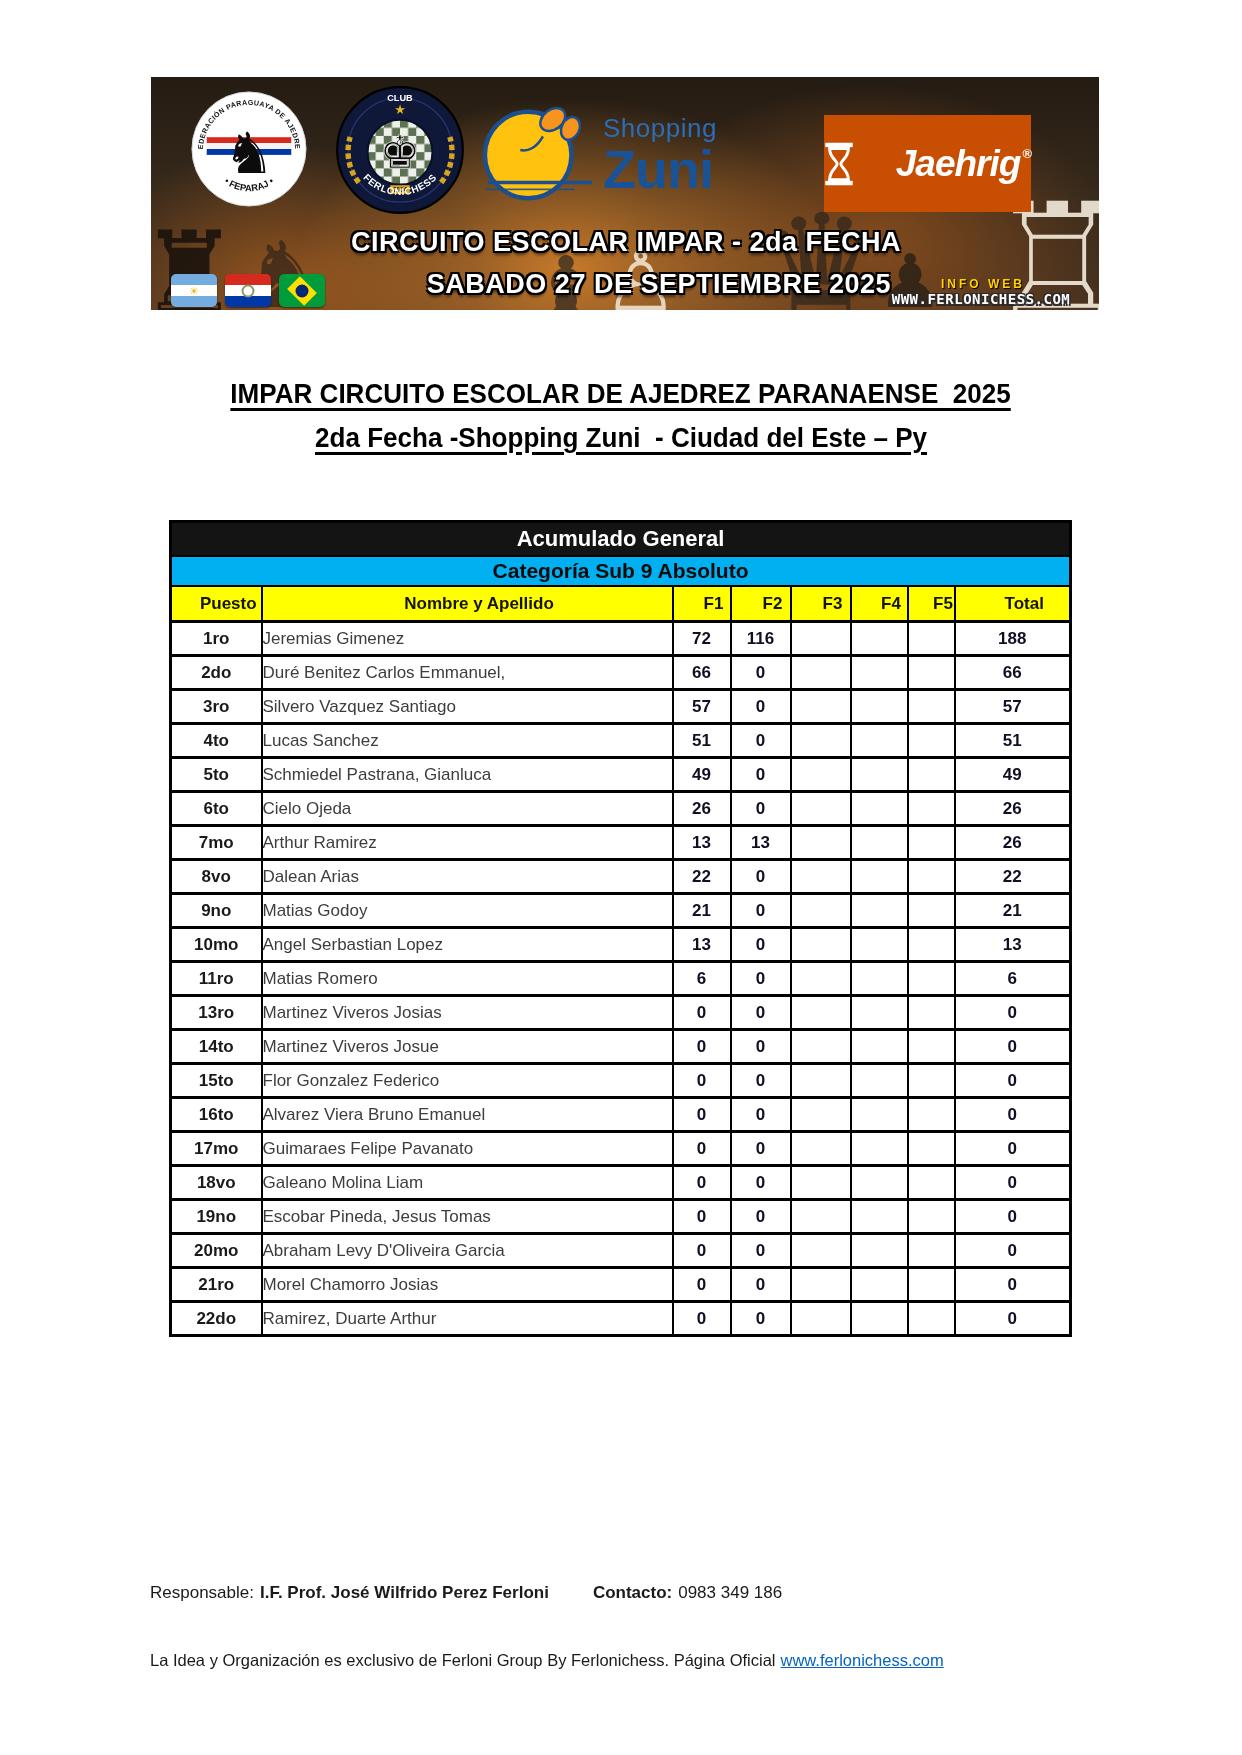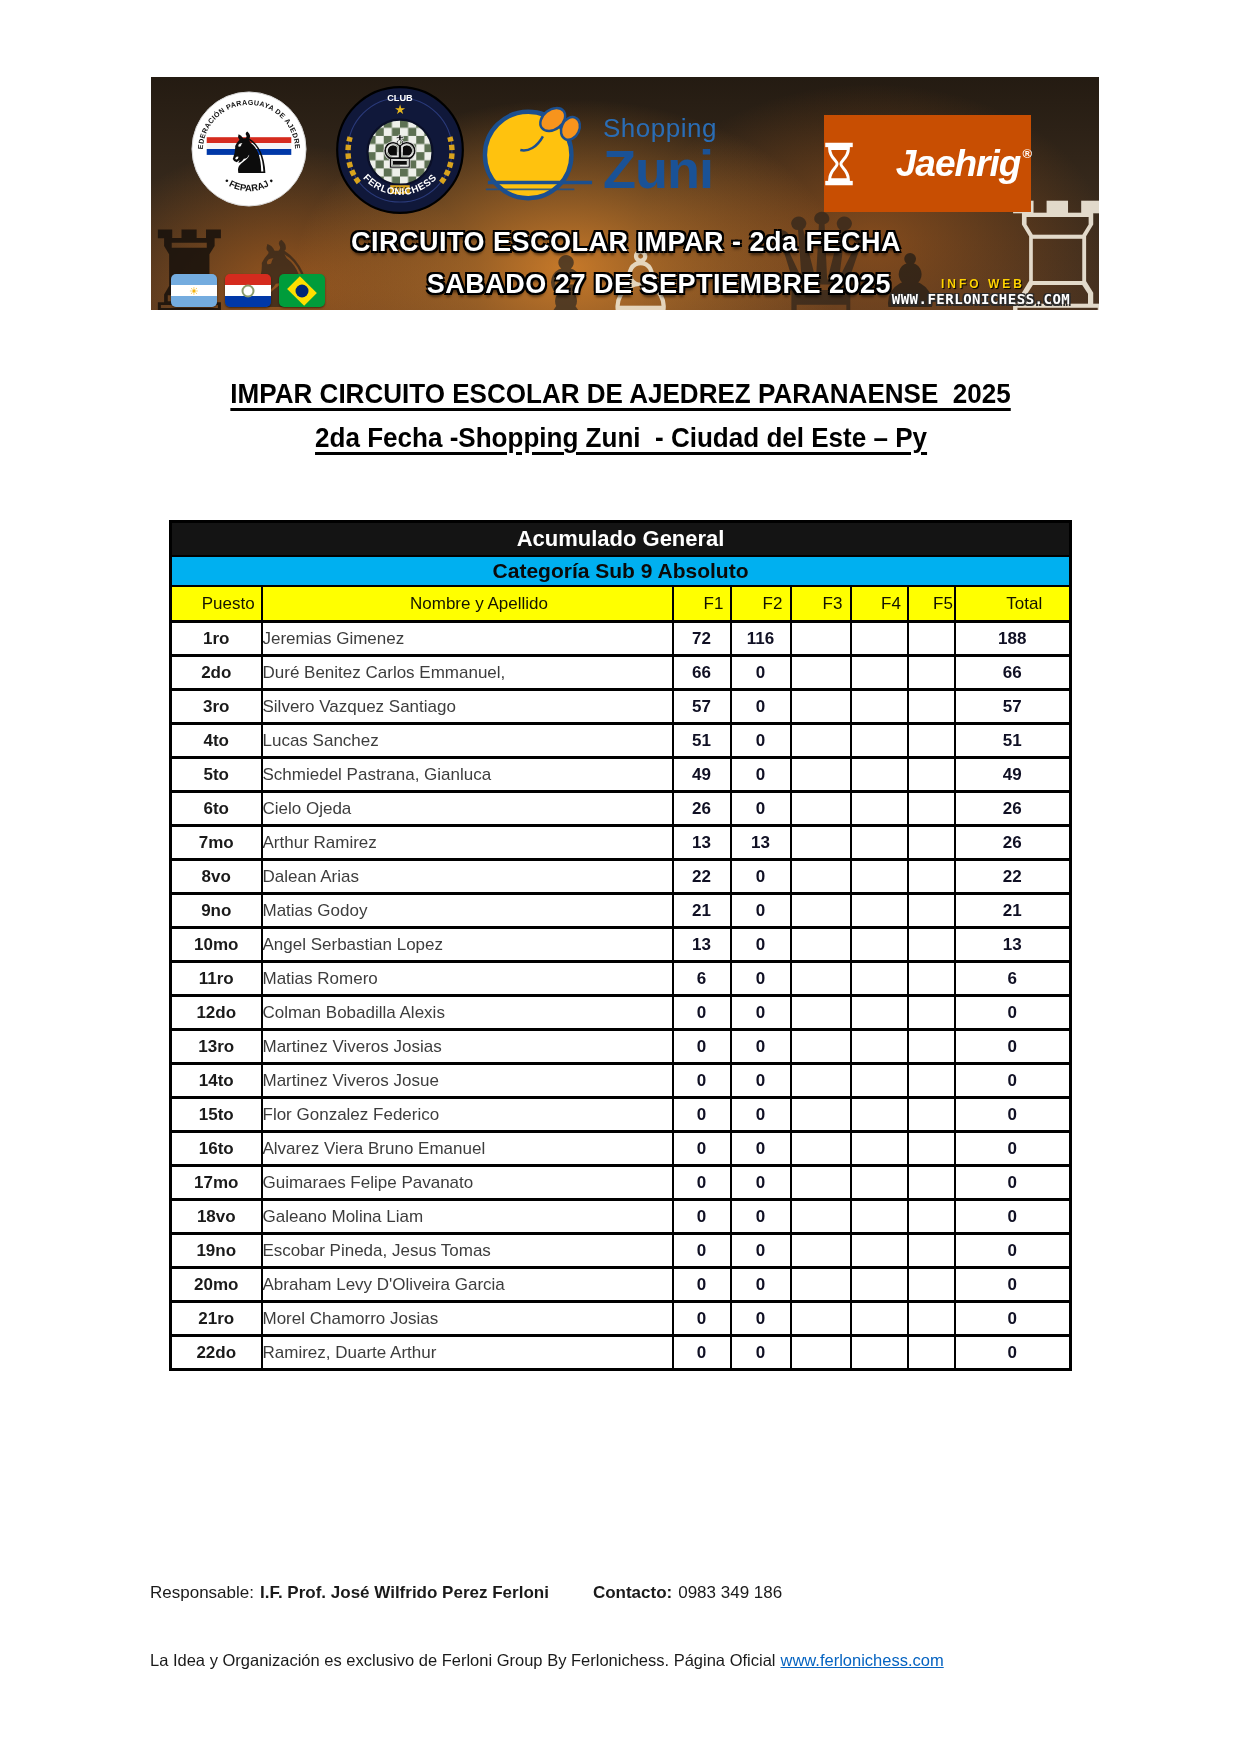--- a/index.html
+++ b/index.html
@@ -68,21 +68,21 @@
   .t1{top:334px;}
   .t2{top:378px;}
   .t3{top:422px;}
 
   
   table.results{position:absolute;left:169px;top:520px;width:900px;border-collapse:collapse;
                 table-layout:fixed;border:3px solid #000;}
   table.results th,table.results td{border:2px solid #000;padding:0;overflow:hidden;white-space:nowrap;}
   tr.title-row th{background:#141414;color:#fff;font-size:22px;font-weight:bold;height:32px;}
   tr.cat-row th{background:#00B0F0;color:#0a0a0a;font-size:21px;font-weight:bold;height:28px;}
-  tr.cols-row th{background:#FFFF00;color:#141400;font-size:17px;font-weight:normal;height:33px;border-bottom-width:3px;padding-left:24px;}
+  tr.cols-row th{background:#FFFF00;color:#141400;font-size:17px;font-weight:bold;height:33px;border-bottom-width:3px;padding-left:24px;}
   table.results tbody tr{height:34px;}
   table.results tbody td{border-bottom-width:3px;font-size:17px;}
   td.c-puesto{text-align:center;font-weight:bold;color:#1a1a1a;}
   td.c-nombre{text-align:left;padding-left:10px;color:#3d3d3d;font-weight:normal;}
   td.c-f,td.c-total{text-align:center;font-weight:bold;color:#101024;}
 
   
   .footer-line{position:absolute;left:150px;font-size:17px;color:#1a1a1a;}
   .fl1{top:1583px;}
   .fl2{top:1651px;font-size:16.5px;}
@@ -334,30 +334,20 @@
           <td class="c-puesto">11ro</td>
           <td class="c-nombre">Matias Romero</td>
           <td class="c-f">6</td>
           <td class="c-f">0</td>
           <td class="c-f"></td>
           <td class="c-f"></td>
           <td class="c-f"></td>
           <td class="c-total">6</td>
         </tr>
         <tr>
-          <td class="c-puesto">12do</td>
-          <td class="c-nombre">Colman Bobadilla Alexis</td>
-          <td class="c-f">0</td>
-          <td class="c-f">0</td>
-          <td class="c-f"></td>
-          <td class="c-f"></td>
-          <td class="c-f"></td>
-          <td class="c-total">0</td>
-        </tr>
-        <tr>
           <td class="c-puesto">13ro</td>
           <td class="c-nombre">Martinez Viveros Josias</td>
           <td class="c-f">0</td>
           <td class="c-f">0</td>
           <td class="c-f"></td>
           <td class="c-f"></td>
           <td class="c-f"></td>
           <td class="c-total">0</td>
         </tr>
         <tr>

